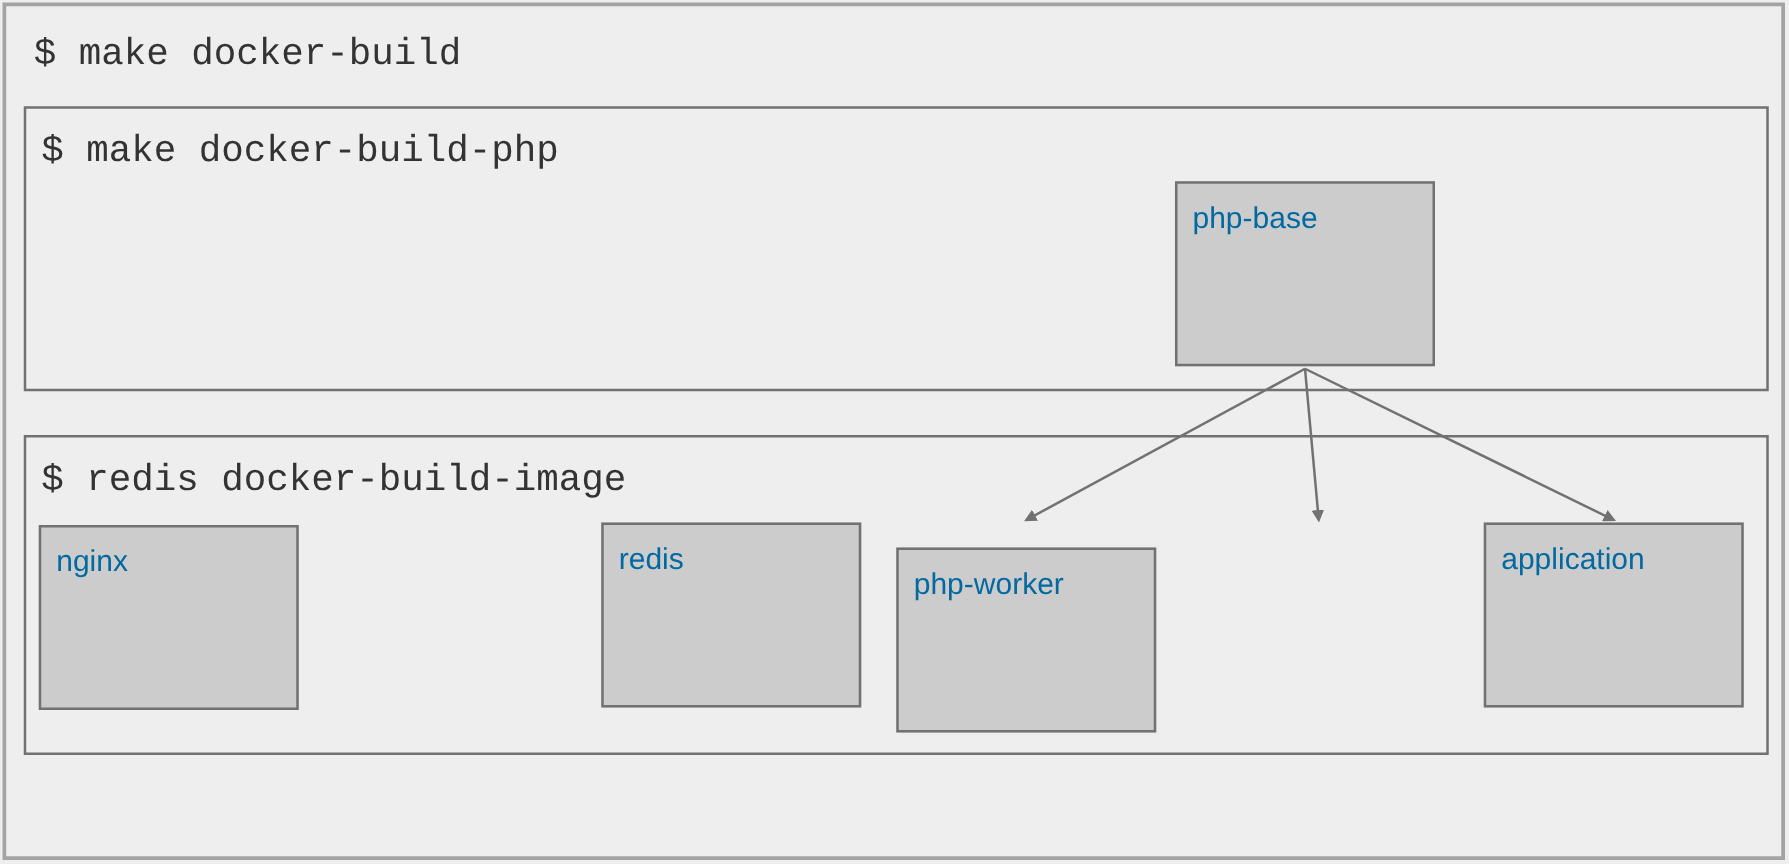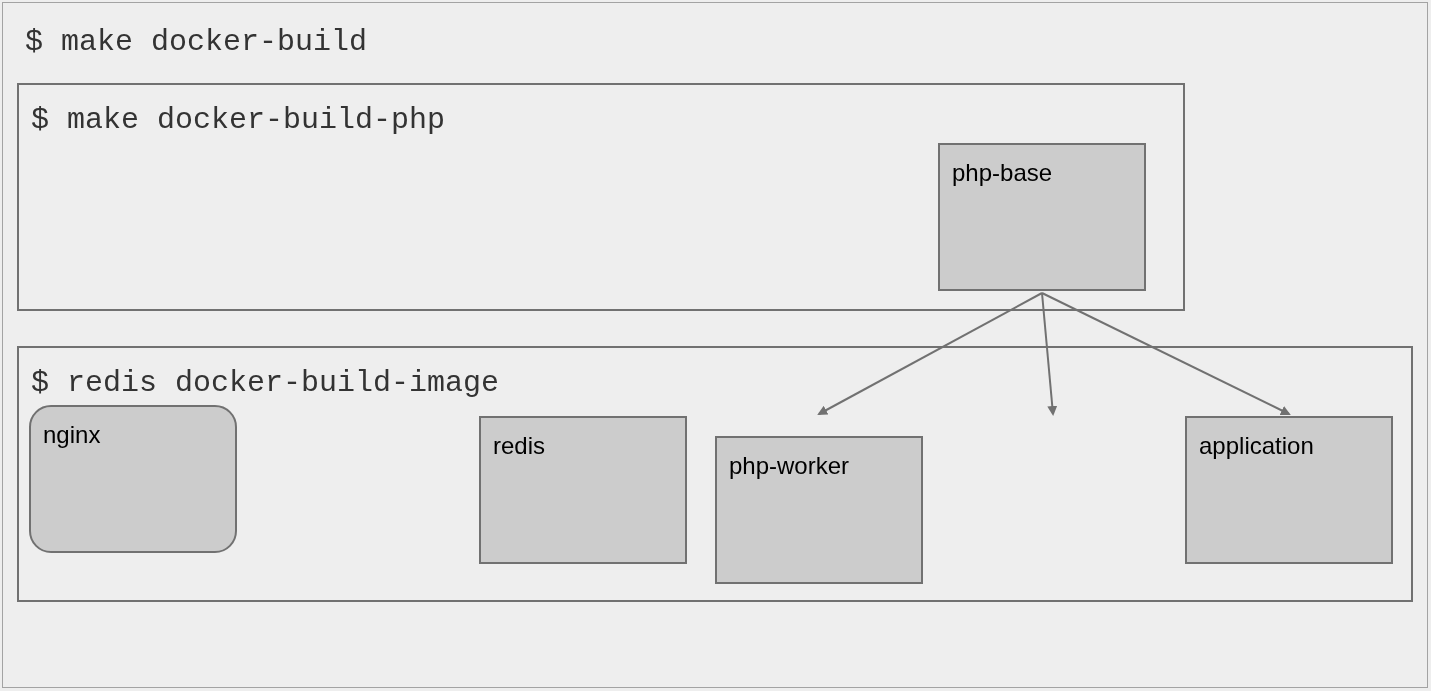--- a/index.html
+++ b/index.html
@@ -12,39 +12,39 @@
   }
   .mono {
     font-family: "Courier New", Courier, monospace;
   }
   .outer {
     position: relative;
     box-sizing: border-box;
     width: 1426px;
     height: 686px;
     margin: 2px;
-    border: 1px solid #a3a3a3;
+    border: 3px solid #a3a3a3;
     background: #eeeeee;
   }
   .outer-label {
     position: absolute;
     left: 22px;
     top: 22px;
     font-size: 30px;
   }
   .panel {
     position: absolute;
     box-sizing: border-box;
     border: 2px solid #717171;
     background: #eeeeee;
   }
   .panel-php {
     left: 14px;
     top: 80px;
-    width: 1168px;
+    width: 1396px;
     height: 228px;
   }
   .panel-image {
     left: 14px;
     top: 343px;
     width: 1396px;
     height: 256px;
   }
   .panel-label {
     position: absolute;
@@ -54,21 +54,21 @@
   }
   .node {
     position: absolute;
     box-sizing: border-box;
     width: 208px;
     height: 148px;
     border: 2px solid #717171;
     background: #cccccc;
     padding: 14px 12px;
     font-size: 24px;
-    color: #000000;
+    color: #0369a1;
   }
   svg.arrows {
     position: absolute;
     left: 0;
     top: 0;
     width: 1426px;
     height: 686px;
     pointer-events: none;
   }
   svg.arrows line {
@@ -87,21 +87,21 @@
     <div class="panel-label mono">$ make docker-build-php</div>
 
   </div>
 
   <div class="panel panel-image">
     <div class="panel-label mono">$ redis docker-build-image</div>
   </div>
 
   <div class="node" style="left:935px; top:140px;">php-base</div>
 
-  <div class="node" style="left:26px;   top:402px;border-radius:22px;">nginx</div>
+  <div class="node" style="left:26px;   top:415px;">nginx</div>
   <div class="node" style="left:476px;  top:413px;">redis</div>
   <div class="node" style="left:712px;  top:413px;margin-top:20px;">php-worker</div>
   <div class="node" style="left:1182px; top:413px;">application</div>
 
   <svg class="arrows">
     <defs>
       <marker id="arrowhead" markerWidth="10" markerHeight="10" refX="8" refY="5" orient="auto" markerUnits="userSpaceOnUse">
         <path d="M0,0 L10,5 L0,10 Z" fill="#717171"></path>
       </marker>
     </defs>

